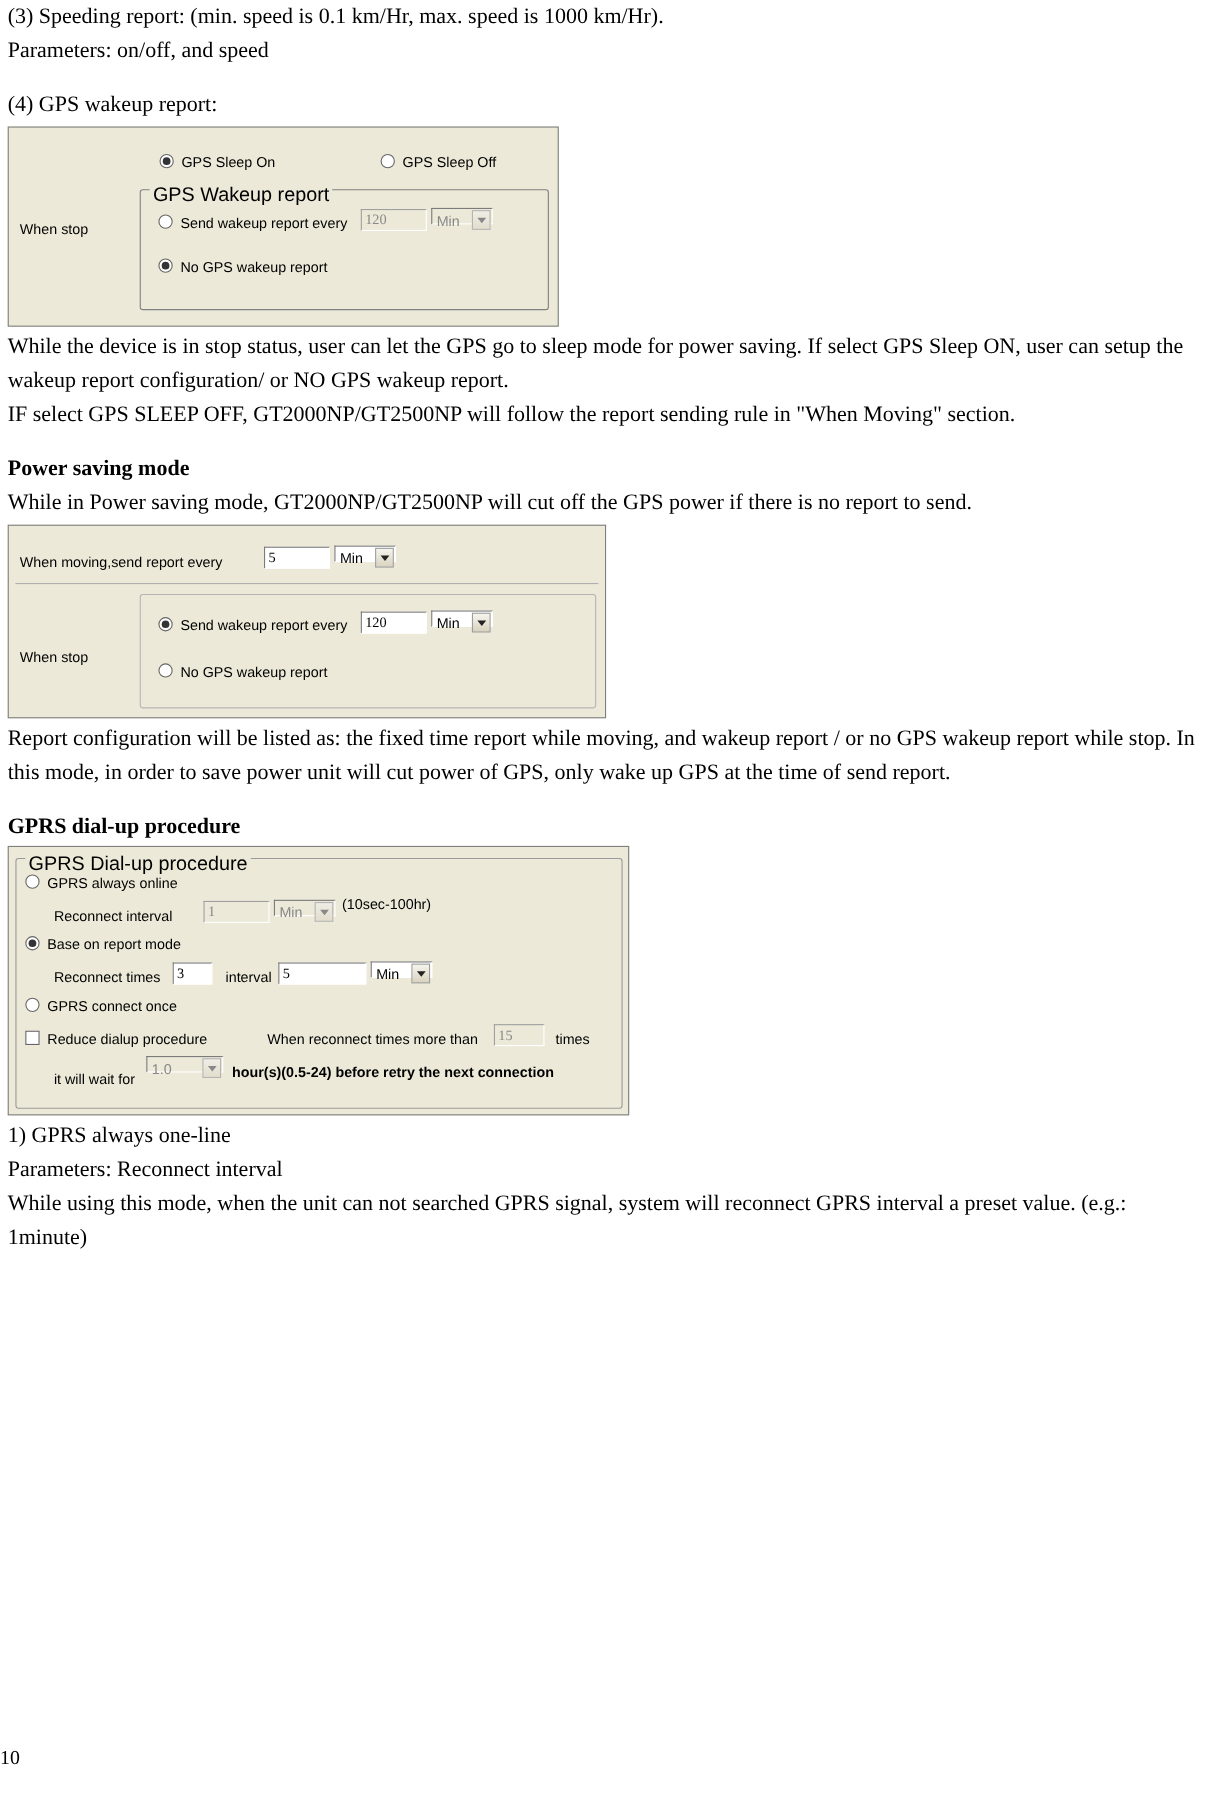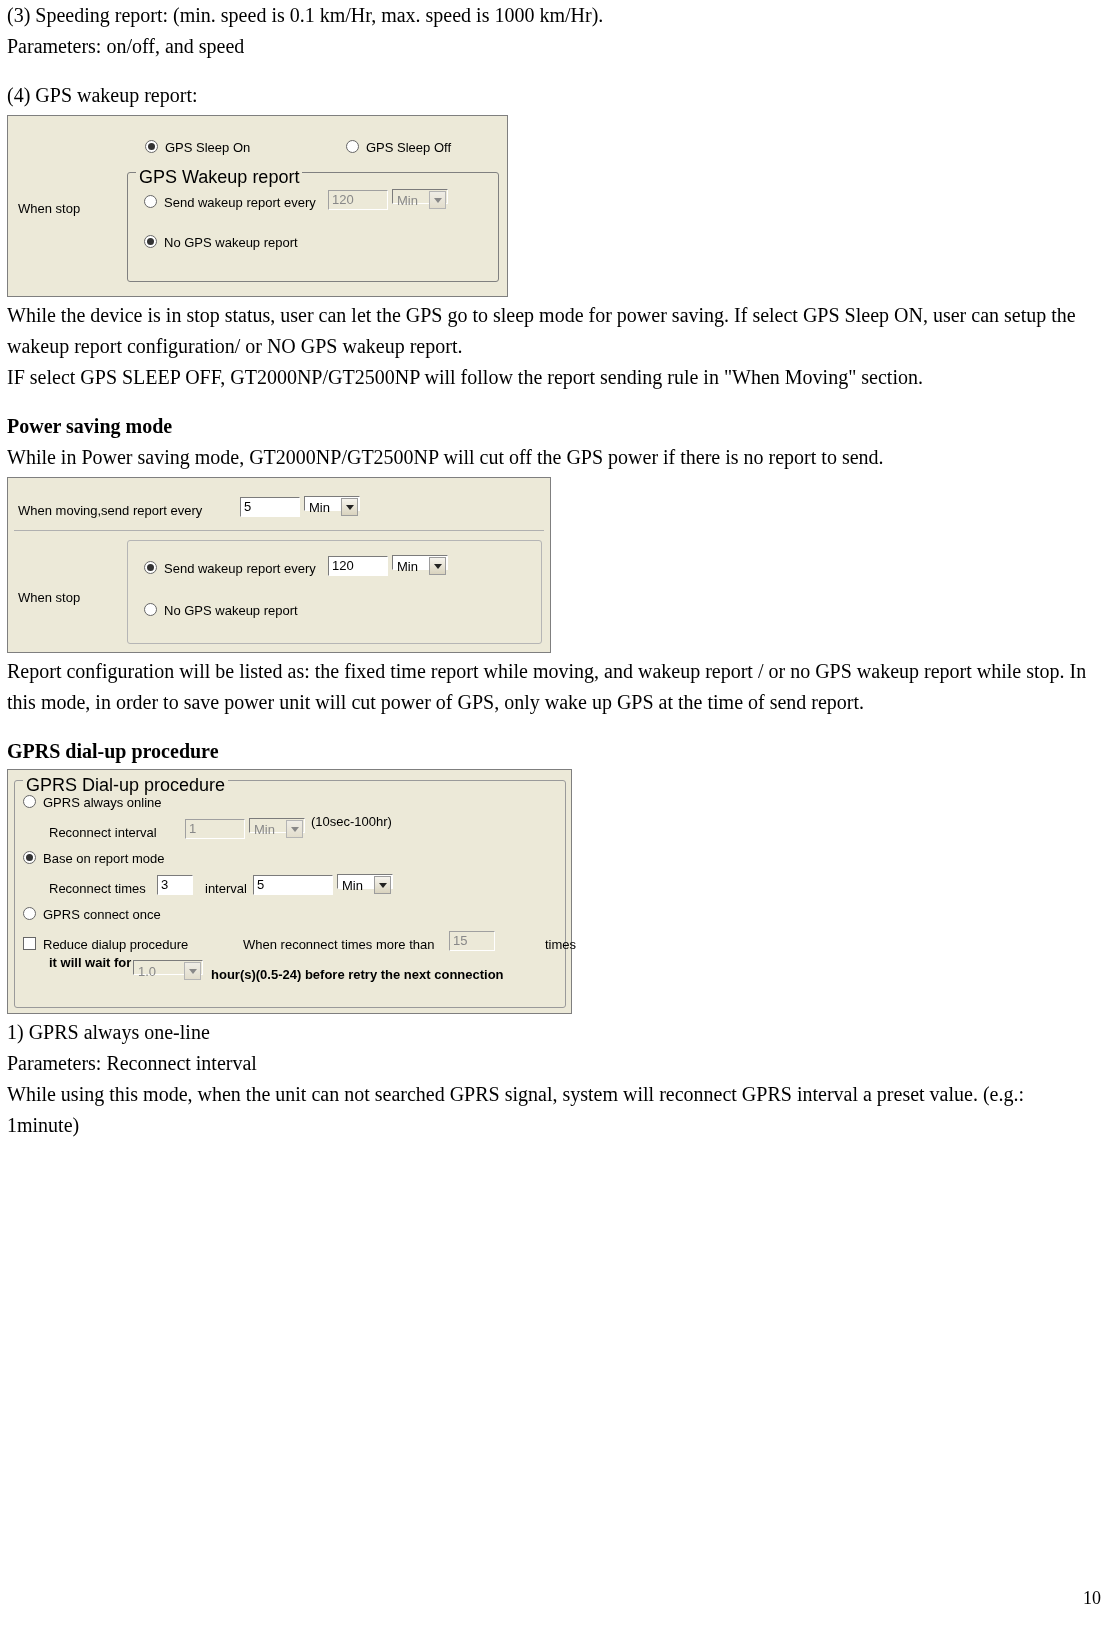--- a/index.html
+++ b/index.html
@@ -19,21 +19,21 @@
   }
   .body-text { margin: 0 2px 0 7px; }
   .body-text p { margin: 0; }
   .bold { font-weight: bold; }
   .spacer-s { height: 18px; }
   .spacer-m { height: 18px; }
   .page-number {
     position: absolute;
     bottom: 23px;
     left: 0; right: 0;
-    text-align: right;
+    text-align: left;
     font-size: 18px;
   }
 
   
 
   .ui-font { font-family: Tahoma, Arial, sans-serif; font-size: 13px; color: #000; }
 
   .panel {
     position: relative;
     background: #ece9d8;
@@ -91,21 +91,21 @@
   }
   
   .tinput {
     position: absolute;
     height: 20px;
     border-top: 1px solid #7b7b7b;
     border-left: 1px solid #7b7b7b;
     border-right: 1px solid #fff;
     border-bottom: 1px solid #fff;
     background: #fff;
-    font-family: Liberation Sans, sans-serif;
+    font-family: Liberation Serif, serif;
     font-size: 13px;
     padding: 1px 3px;
     box-sizing: border-box;
     line-height: 16px;
   }
   .tinput.disabled { background: #ece9d8; color: #888; border-color:#a0a0a0 #fff #fff #a0a0a0; }
   
   .dropdown {
     position: absolute;
     height: 15px;
@@ -250,23 +250,23 @@
         <span class="dd-btn"></span>
       </div>
 
       <div class="radio" style="left:8px; top:126px;"></div>
       <span class="lbl" style="left:28px; top:124px;">GPRS connect once</span>
 
       <div class="checkbox" style="left:8px; top:156px;"></div>
       <span class="lbl" style="left:28px; top:154px;">Reduce dialup procedure</span>
       <span class="lbl" style="left:228px; top:154px;">When reconnect times more than</span>
       <div class="tinput disabled" style="left:434px; top:150px; width:46px;">15</div>
-      <span class="lbl" style="left:490px; top:154px;margin-left:40px;">times</span>
-
-      <span class="lbl" style="left:34px; top:172px;font-weight:bold;">it will wait for</span>
+      <span class="lbl" style="left:490px; top:154px;">times</span>
+
+      <span class="lbl" style="left:34px; top:190px;">it will wait for</span>
       <div class="dropdown disabled" style="left:118px; top:179px; width:70px;">
         <span class="dd-text">1.0</span>
         <span class="dd-btn"></span>
       </div>
       <span class="lbl" style="left:196px; top:184px;font-weight:bold;">hour(s)(0.5-24) before retry the next connection</span>
     </div>
   </div>
 
   <div class="body-text" style="margin-top:3px;">
     <p>1) GPRS always one-line</p>

